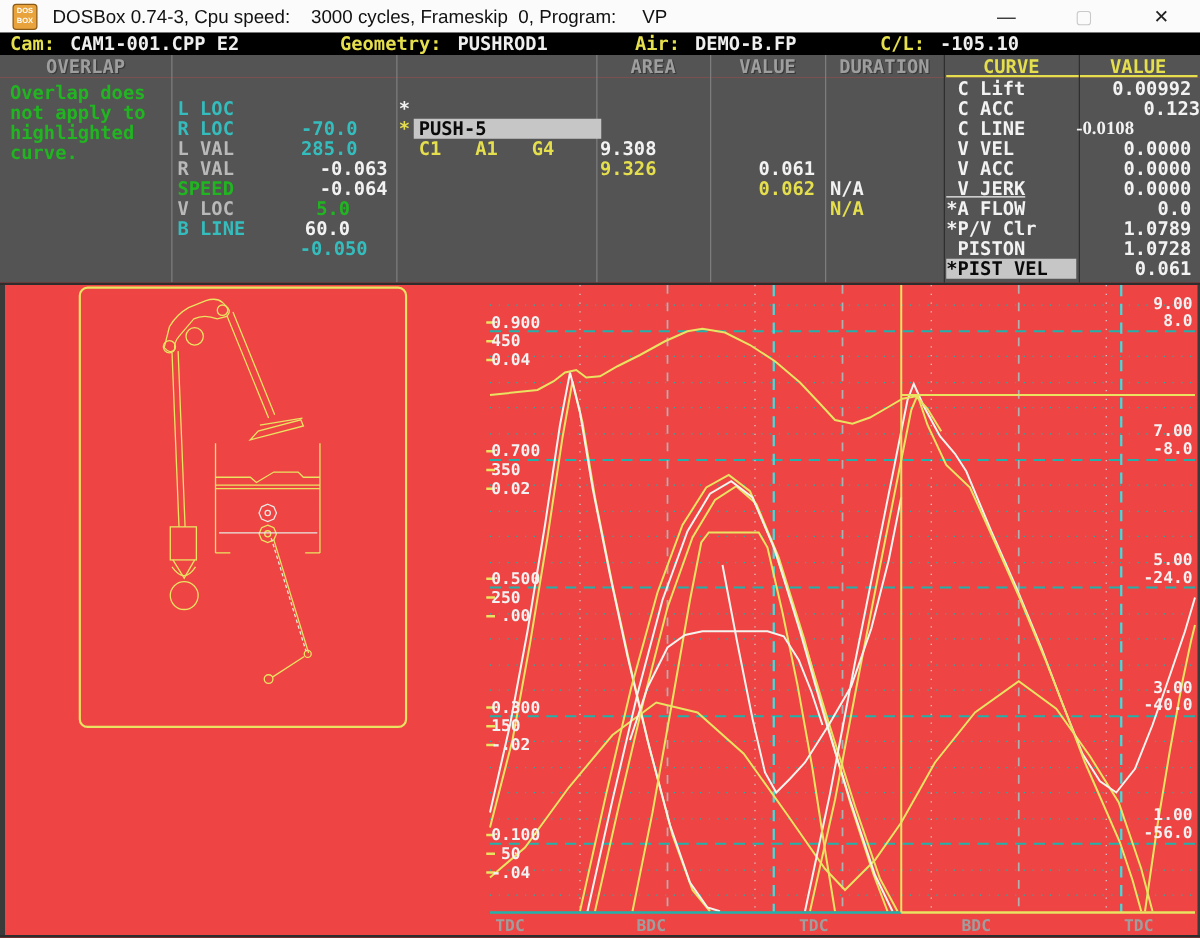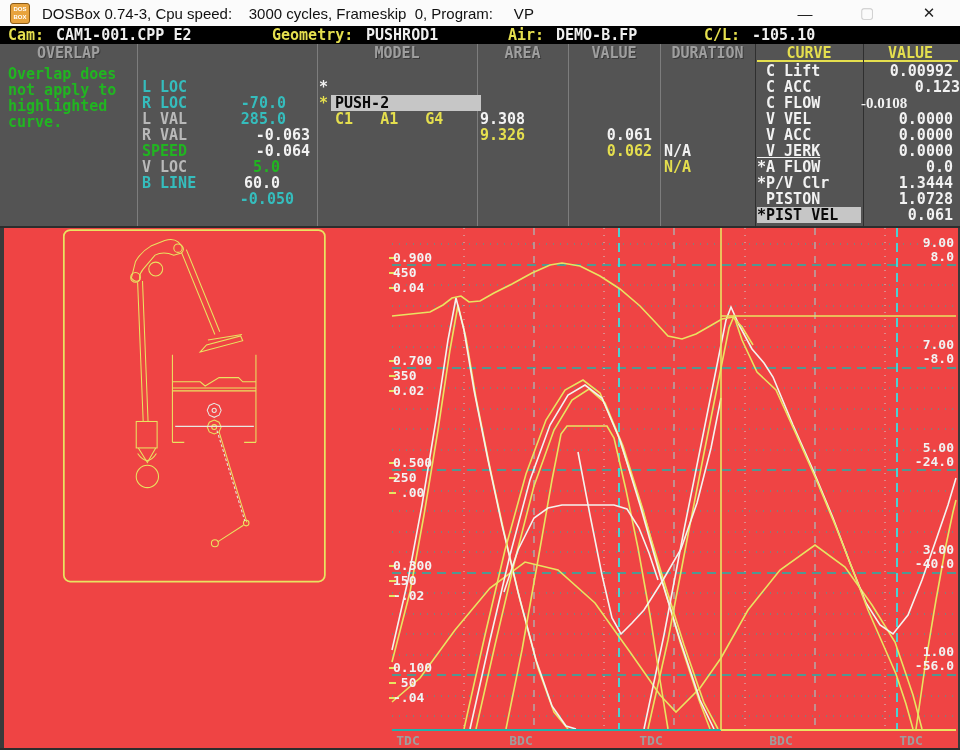--- a/index.html
+++ b/index.html
@@ -66,21 +66,20 @@
     <span class="sb-y" style="left:272px">Geometry:</span>
     <span class="sb-w" style="left:366px">PUSHROD1</span>
     <span class="sb-y" style="left:508px">Air:</span>
     <span class="sb-w" style="left:556px">DEMO-B.FP</span>
     <span class="sb-y" style="left:704px">C/L:</span>
     <span class="sb-w" style="left:752px">-105.10</span>
   </div>
 
   <div class="hdrrow">
     <div class="hdrcell" style="left:0;width:137px">OVERLAP</div>
-    <div class="hdrcell" style="left:317px;width:160px">MODEL</div>
     <div class="hdrcell" style="left:477px;width:91px">AREA</div>
     <div class="hdrcell" style="left:568px;width:92px">VALUE</div>
     <div class="hdrcell" style="left:660px;width:95px">DURATION</div>
     <div class="hdrcell yel" style="left:755px;width:108px">CURVE</div>
     <div class="hdrcell yel" style="left:863px;width:95px">VALUE</div>
   </div>
   <div class="hdr-underline"></div>
 
   <div class="tablearea">
     <div class="vsep" style="left:137px"></div>
@@ -113,42 +112,42 @@
       <span class="val c-green" style="right:34px">5.0</span></div>
     <div class="trow" style="left:142px;top:81px;width:172px">
       <span class="lbl c-gray">V LOC</span>
       <span class="val c-white" style="right:34px">60.0</span></div>
     <div class="trow" style="left:142px;top:97px;width:172px">
       <span class="lbl c-cyan">B LINE</span>
       <span class="val c-cyan" style="right:20px">-0.050</span></div>
 
     <div class="trow" style="left:319px;top:1px;width:640px">
       <span class="c-white" style="position:absolute;left:0">*</span>
-      <span class="hl" style="position:absolute;left:12px;width:146px;padding-left:4px">PUSH-2</span>
+      <span class="hl" style="position:absolute;left:12px;width:146px;padding-left:4px">PUSH-5</span>
       <span class="c-white" style="position:absolute;left:161px">9.308</span>
       <span class="c-white" style="position:absolute;left:249px;width:84px;text-align:right">0.061</span>
       <span class="c-white" style="position:absolute;left:345px">N/A</span>
     </div>
     <div class="trow" style="left:319px;top:17px;width:640px">
       <span class="c-yel" style="position:absolute;left:0">*</span>
       <span class="c-yel" style="position:absolute;left:16px">C1   A1   G4</span>
       <span class="c-yel" style="position:absolute;left:161px">9.326</span>
       <span class="c-yel" style="position:absolute;left:249px;width:84px;text-align:right">0.062</span>
       <span class="c-yel" style="position:absolute;left:345px">N/A</span>
     </div>
 
     <div id="curve-rows">
         <div class="trow" style="left: 757px; top: 1px; width: 200px;"><span class="c-white" style="position: absolute; left: 0px; width: 104px; white-space: pre;"> C Lift</span><span class="val c-white" style="left: 108px; right: auto; width: 88px; text-align: right;">0.00992</span></div>
         <div class="trow" style="left: 757px; top: 17px; width: 200px;"><span class="c-white" style="position: absolute; left: 0px; width: 104px; white-space: pre;"> C ACC</span><span class="val c-white" style="left: 108px; right: auto; width: 88px; text-align: right; padding-left: 16px;">0.1235</span></div>
-        <div class="trow" style="left: 757px; top: 33px; width: 200px;"><span class="c-white" style="position: absolute; left: 0px; width: 104px; white-space: pre;"> C FLOW</span><span class="val c-white" style="left: 104px; right: auto; width: 88px; text-align: left; font-family: Liberation Serif, serif;">-0.0108</span></div>
+        <div class="trow" style="left: 757px; top: 33px; width: 200px;"><span class="c-white" style="position: absolute; left: 0px; width: 104px; white-space: pre;"> C LINE</span><span class="val c-white" style="left: 104px; right: auto; width: 88px; text-align: left; font-family: Liberation Serif, serif;">-0.0108</span></div>
         <div class="trow" style="left: 757px; top: 49px; width: 200px;"><span class="c-white" style="position: absolute; left: 0px; width: 104px; white-space: pre;"> V VEL</span><span class="val c-white" style="left: 108px; right: auto; width: 88px; text-align: right;">0.0000</span></div>
         <div class="trow" style="left: 757px; top: 65px; width: 200px;"><span class="c-white" style="position: absolute; left: 0px; width: 104px; white-space: pre;"> V ACC</span><span class="val c-white" style="left: 108px; right: auto; width: 88px; text-align: right;">0.0000</span></div>
         <div class="trow" style="left: 757px; top: 81px; width: 200px;"><span class="c-white" style="position: absolute; left: 0px; width: 104px; white-space: pre; text-decoration: underline;"> V JERK</span><span class="val c-white" style="left: 108px; right: auto; width: 88px; text-align: right;">0.0000</span></div>
         <div class="trow" style="left: 757px; top: 97px; width: 200px;"><span class="c-white" style="position: absolute; left: 0px; width: 104px; white-space: pre;">*A FLOW</span><span class="val c-white" style="left: 108px; right: auto; width: 88px; text-align: right;">0.0</span></div>
-        <div class="trow" style="left: 757px; top: 113px; width: 200px;"><span class="c-white" style="position: absolute; left: 0px; width: 104px; white-space: pre;">*P/V Clr</span><span class="val c-white" style="left: 108px; right: auto; width: 88px; text-align: right;">1.3444</span></div>
+        <div class="trow" style="left: 757px; top: 113px; width: 200px;"><span class="c-white" style="position: absolute; left: 0px; width: 104px; white-space: pre;">*P/V Clr</span><span class="val c-white" style="left: 108px; right: auto; width: 88px; text-align: right;">1.0789</span></div>
         <div class="trow" style="left: 757px; top: 129px; width: 200px;"><span class="c-white" style="position: absolute; left: 0px; width: 104px; white-space: pre;"> PISTON</span><span class="val c-white" style="left: 108px; right: auto; width: 88px; text-align: right;">1.0728</span></div>
         <div class="trow" style="left: 757px; top: 145px; width: 200px;"><span class="hl" style="position: absolute; left: 0px; width: 104px; white-space: pre;">*PIST VEL</span><span class="val c-white" style="left: 108px; right: auto; width: 88px; text-align: right;">0.061</span></div>
       </div>
   </div>
   <div class="sep-dark-h"></div>
 
   <svg style="left:0;top:228px" width="388" height="522" viewBox="0 228 388 750">
     <g stroke="#e9e361" fill="none" stroke-width="1.5">
       <rect x="7" y="231" width="375" height="505" rx="9" stroke-width="2.5"></rect>
 

